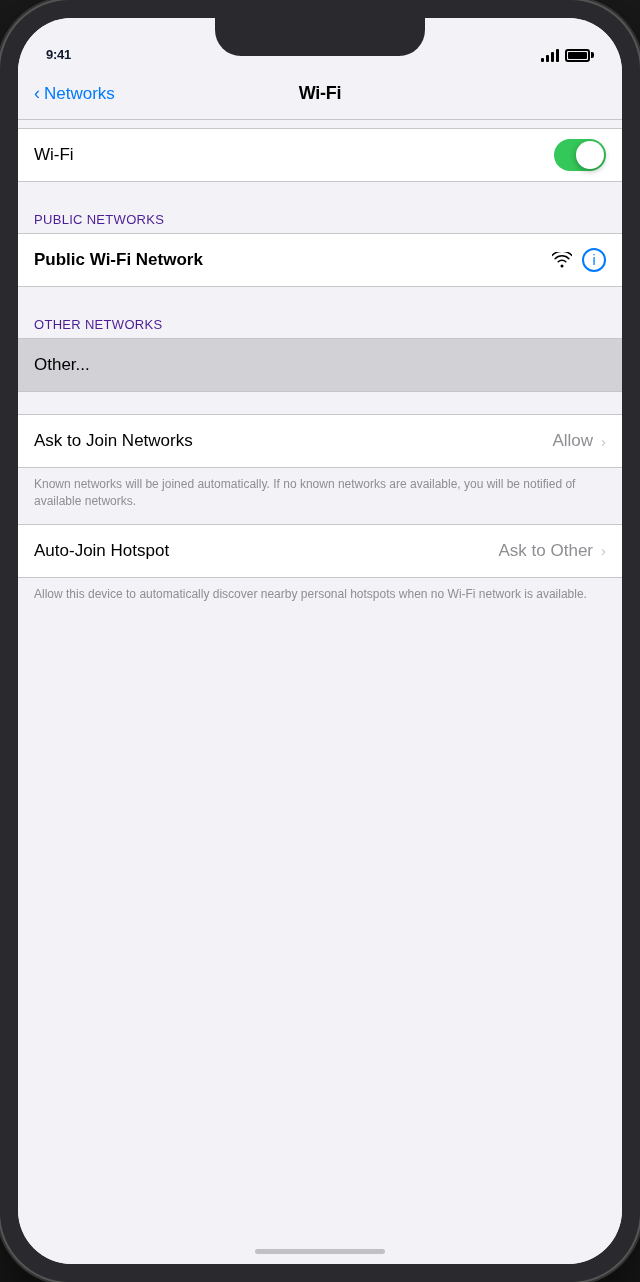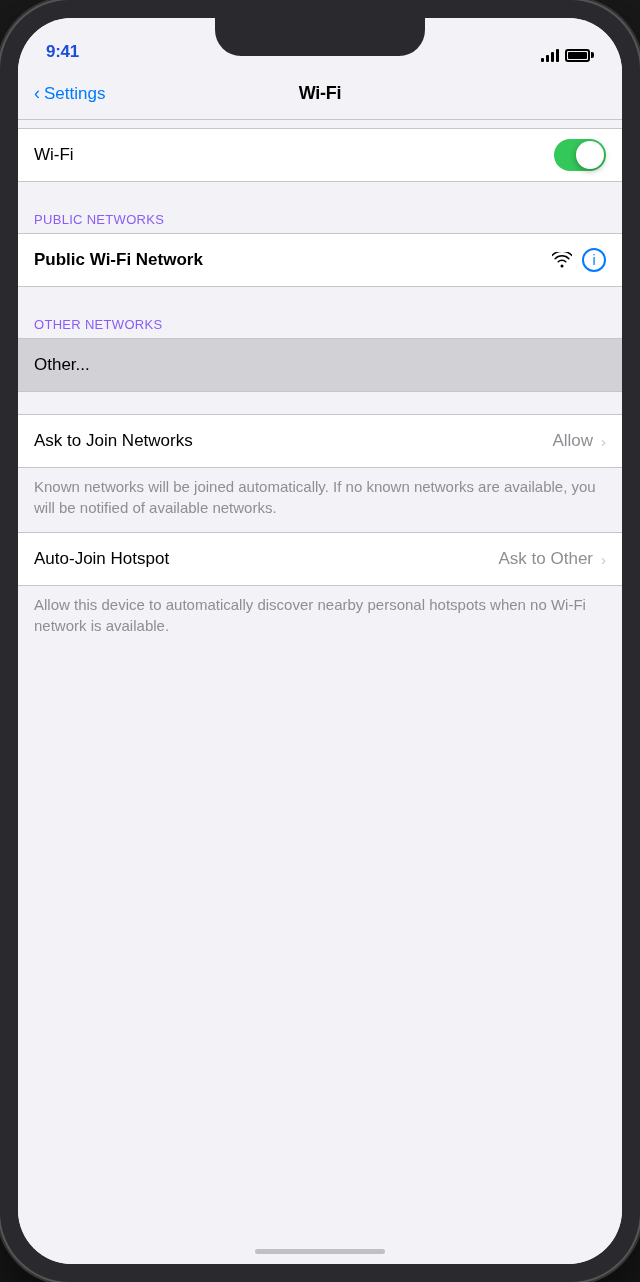--- a/index.html
+++ b/index.html
@@ -80,23 +80,23 @@
       display: flex;
       align-items: flex-end;
       justify-content: space-between;
       padding: 0 28px 6px;
       position: relative;
       z-index: 99;
       background: #f2f2f7;
     }
 
     .status-time {
-      font-size: 17px;
+      font-size: 13px;
       font-weight: 600;
-      color: #1d4ed8;
+      color: #0f172a;
       letter-spacing: -0.3px;
     }
 
     .status-icons {
       display: flex;
       align-items: center;
       gap: 6px;
     }
 
     .signal-bars {
@@ -245,21 +245,21 @@
       position: absolute;
       top: 2px;
       right: 2px;
       box-shadow: 0 2px 6px rgba(0,0,0,0.3);
     }
 
     
     .section-label {
       padding: 8px 16px 6px;
       font-size: 13px;
-      color: #8b5cf6;
+      color: #4c1d95;
       font-weight: 400;
       letter-spacing: 0.3px;
       text-transform: uppercase;
       background: #f2f2f7;
     }
 
     
     .wifi-signal-row {
       display: flex;
       align-items: center;
@@ -289,21 +289,21 @@
     }
 
     
     .row-highlighted {
       background: #d1d1d6;
     }
 
     
     .description-text {
       padding: 8px 16px 14px;
-      font-size: 15px;
+      font-size: 12px;
       color: #8e8e93;
       line-height: 1.4;
       background: #f2f2f7;
     }
 
     
     .home-indicator {
       position: absolute;
       bottom: 10px;
       left: 50%;
@@ -338,21 +338,21 @@
             <div class="battery-fill"></div>
           </div>
           <div class="battery-tip"></div>
         </div>
       </div>
     </div>
 
     <div class="nav-bar">
       <div class="nav-back">
         <span class="nav-chevron">‹</span>
-        <span>Settings</span>
+        <span>Networks</span>
       </div>
       <span class="nav-title">Wi-Fi</span>
     </div>
 
     <div class="content">
 
       <div class="section-gap-small"></div>
 
       <div class="card">
         <div class="row">

